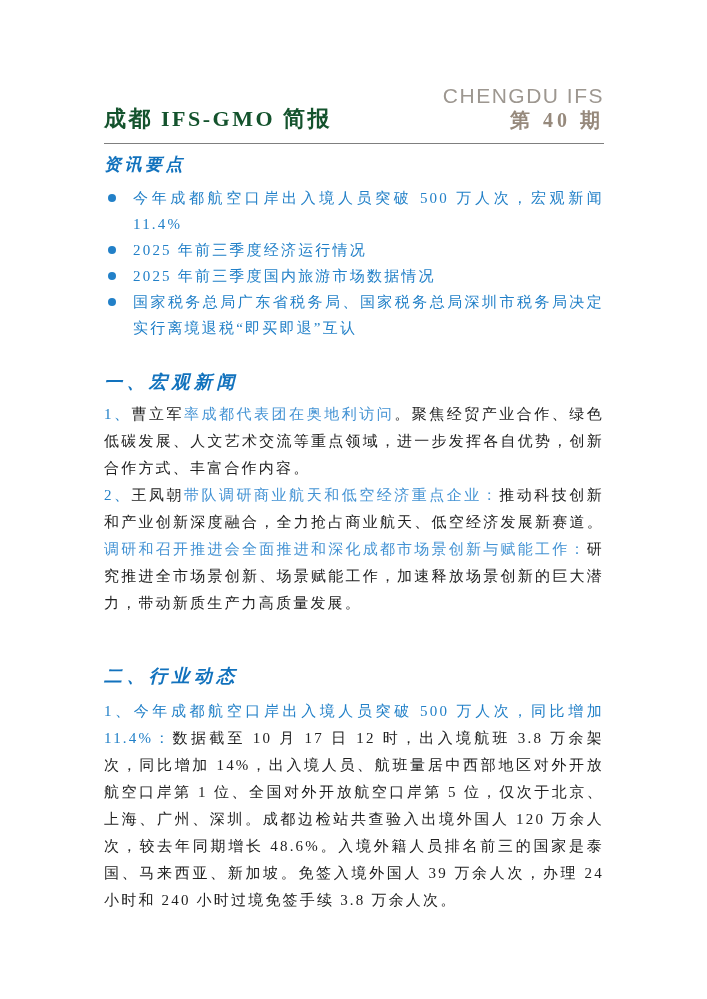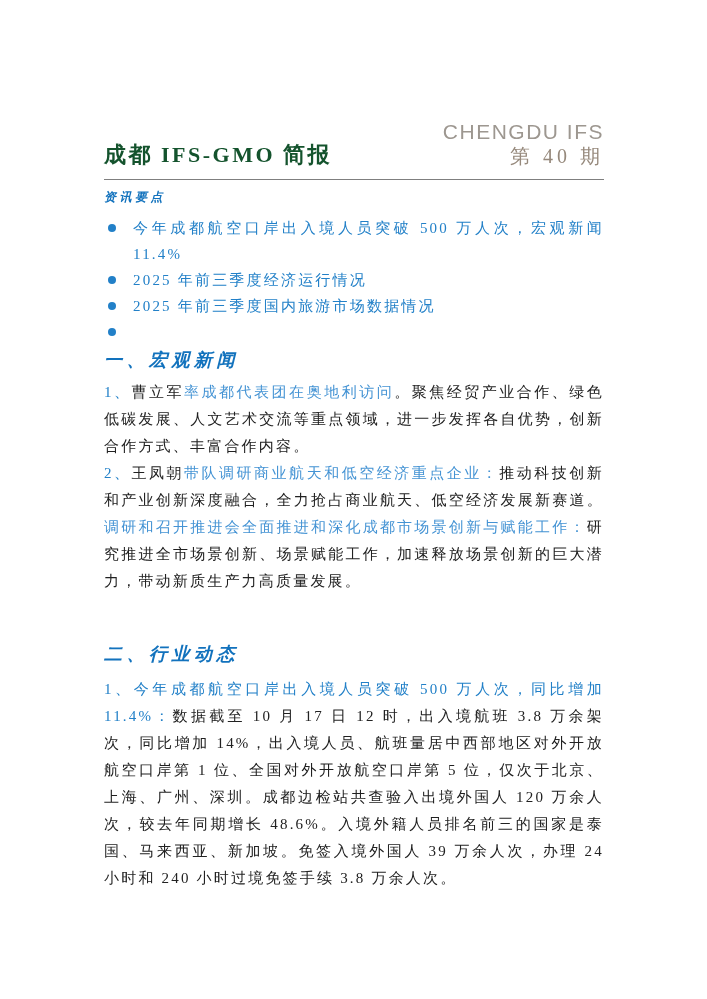--- a/index.html
+++ b/index.html
@@ -24,36 +24,36 @@
     background:#ffffff;
   }
   .masthead{
     display:flex;justify-content:space-between;align-items:flex-end;
   }
   .doc-title{
     font-size:22px;font-weight:bold;letter-spacing:2.5px;
     color:#14532d;line-height:1.2;
     font-family:"Liberation Serif","DejaVu Serif",serif;
   }
-  .issue-block{text-align:right;line-height:1.15;margin-top:36px;}
+  .issue-block{text-align:right;line-height:1.15;}
   .brand{
     font-family:"Liberation Sans","DejaVu Sans",sans-serif;
     font-size:21px;font-weight:400;letter-spacing:1.5px;
     color:var(--brand-gray);
   }
   .issue{
-    font-size:20px;font-weight:normal;letter-spacing:4px;
+    font-size:20px;font-weight:bold;letter-spacing:4px;
     color:var(--issue-gray);margin-top:1px;
   }
   .rule{
     border:none;border-top:1px solid var(--rule-gray);
     margin:11px 0 9px 0;
   }
   .hl-heading{
-    font-size:12px;font-weight:bold;font-style:italic;
+    font-size:17px;font-weight:bold;font-style:italic;
     color:var(--accent-blue);letter-spacing:3.5px;
     margin:4px 0 9px 0;
   }
   .hl-list{list-style:none;font-size:15px;line-height:26px;}
   .hl-item{position:relative;padding-left:29px;text-align:justify;letter-spacing:2.2px;}
   .dot{
     position:absolute;left:4px;top:9px;width:8px;height:8px;
     border-radius:50%;background:var(--link-blue);display:inline-block;
   }
   .sec-heading{
@@ -95,20 +95,21 @@
       <li class="hl-item">
         <span class="dot"></span>
         <span class="hl-text"><span class="r-lead">2025 年前三季度经济运行情况</span></span>
       </li>
       <li class="hl-item">
         <span class="dot"></span>
         <span class="hl-text"><span class="r-lead">2025 年前三季度国内旅游市场数据情况</span></span>
       </li>
       <li class="hl-item">
         <span class="dot"></span>
+        <span class="hl-text"><span class="r-lead">国家税务总局广东省税务局、国家税务总局深圳市税务局决定实行离境退税“即买即退”互认</span></span>
       </li>
     </ul>
   </section>
 
   <section class="sec-macro">
     <h2 class="sec-heading">一、宏观新闻</h2>
     <p class="para"><span class="r-lead">1、</span><span class="r-b">曹立军</span><span class="r-blue">率成都代表团在奥地利访问</span><span>。聚焦经贸产业合作、绿色低碳发展、人文艺术交流等重点领域，进一步发挥各自优势，创新合作方式、丰富合作内容。</span></p>
     <p class="para"><span class="r-lead">2、</span><span class="r-b">王凤朝</span><span class="r-blue">带队调研商业航天和低空经济重点企业：</span><span>推动科技创新和产业创新深度融合，全力抢占商业航天、低空经济发展新赛道。</span><span class="r-blue">调研和召开推进会全面推进和深化成都市场景创新与赋能工作：</span><span>研究推进全市场景创新、场景赋能工作，加速释放场景创新的巨大潜力，带动新质生产力高质量发展。</span></p>
   </section>
 

